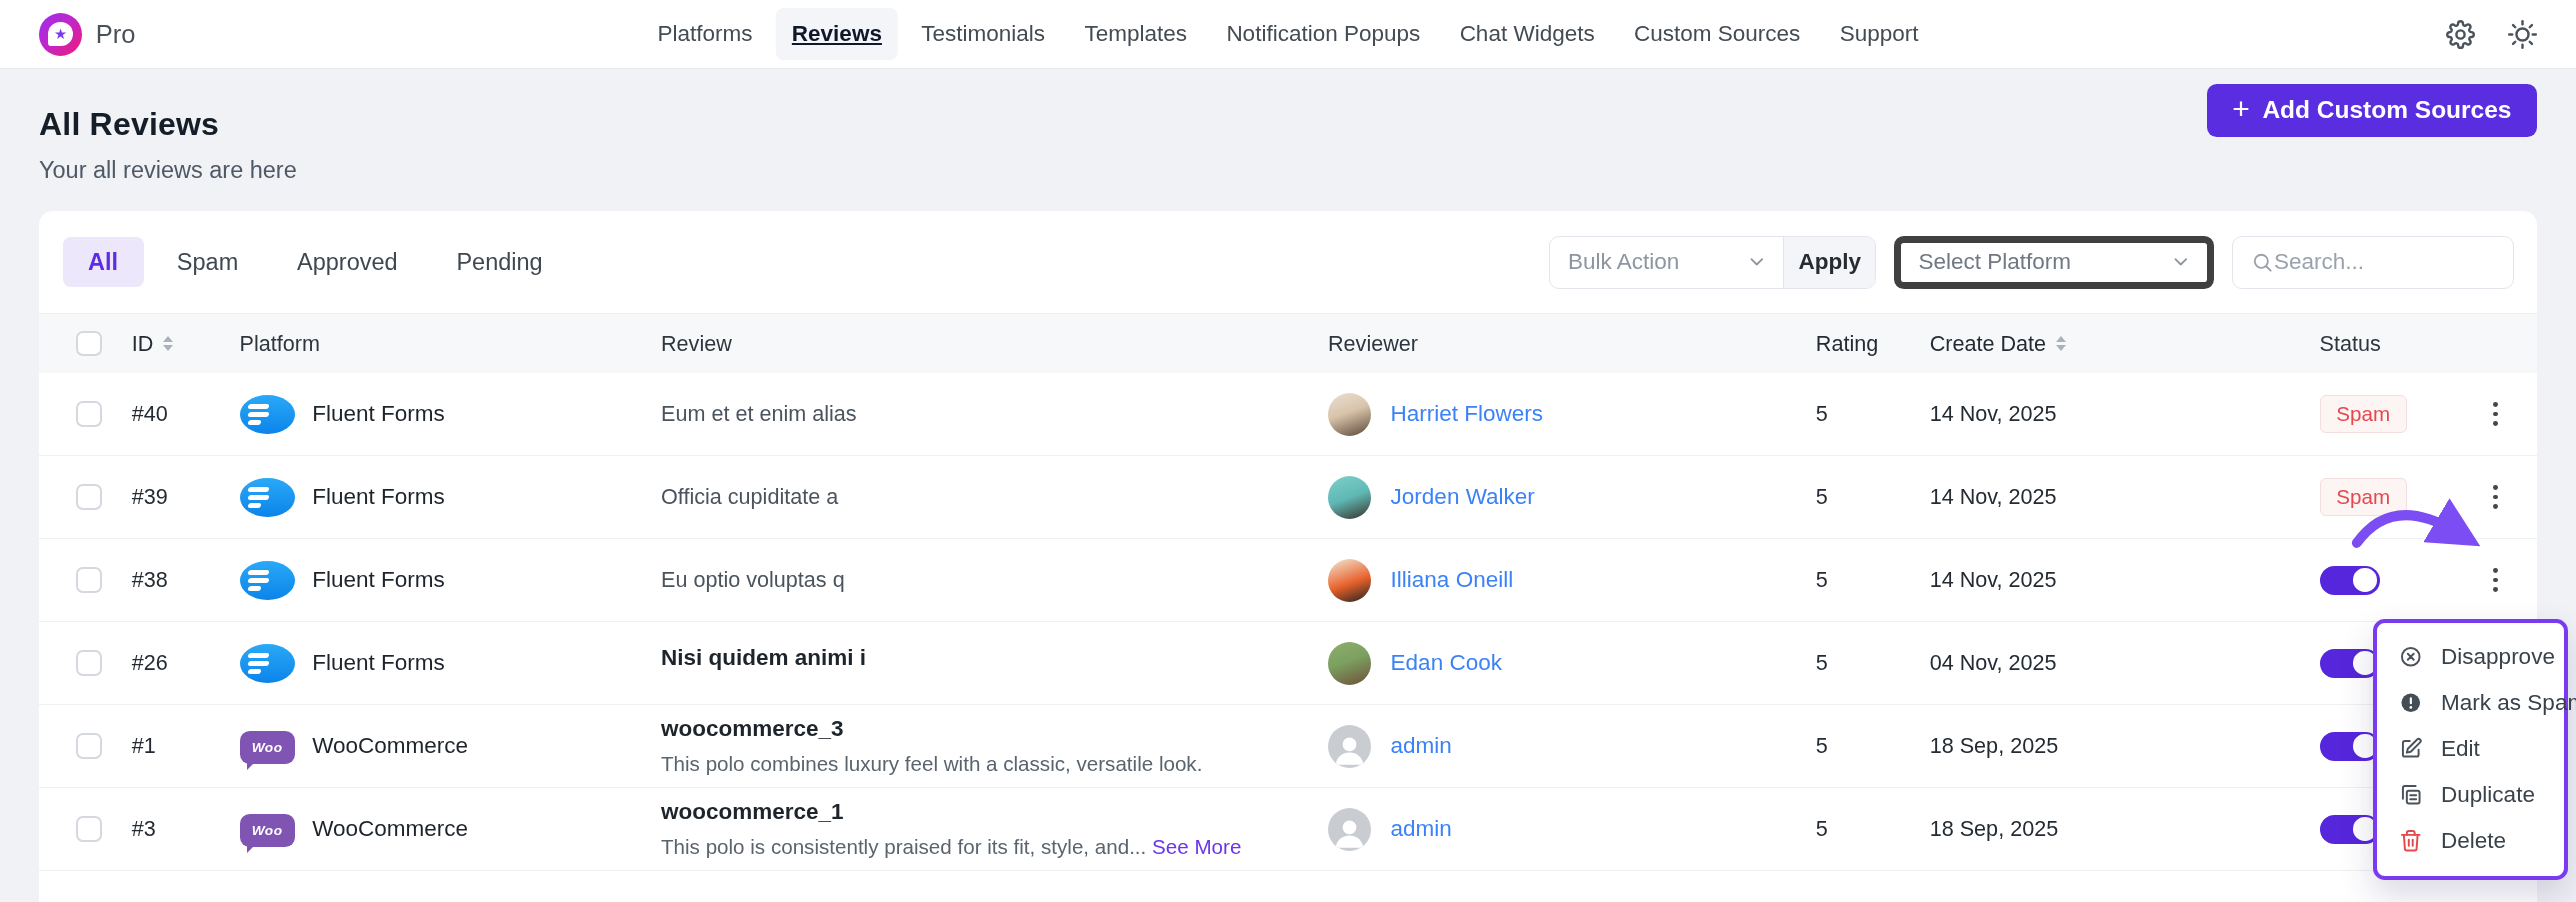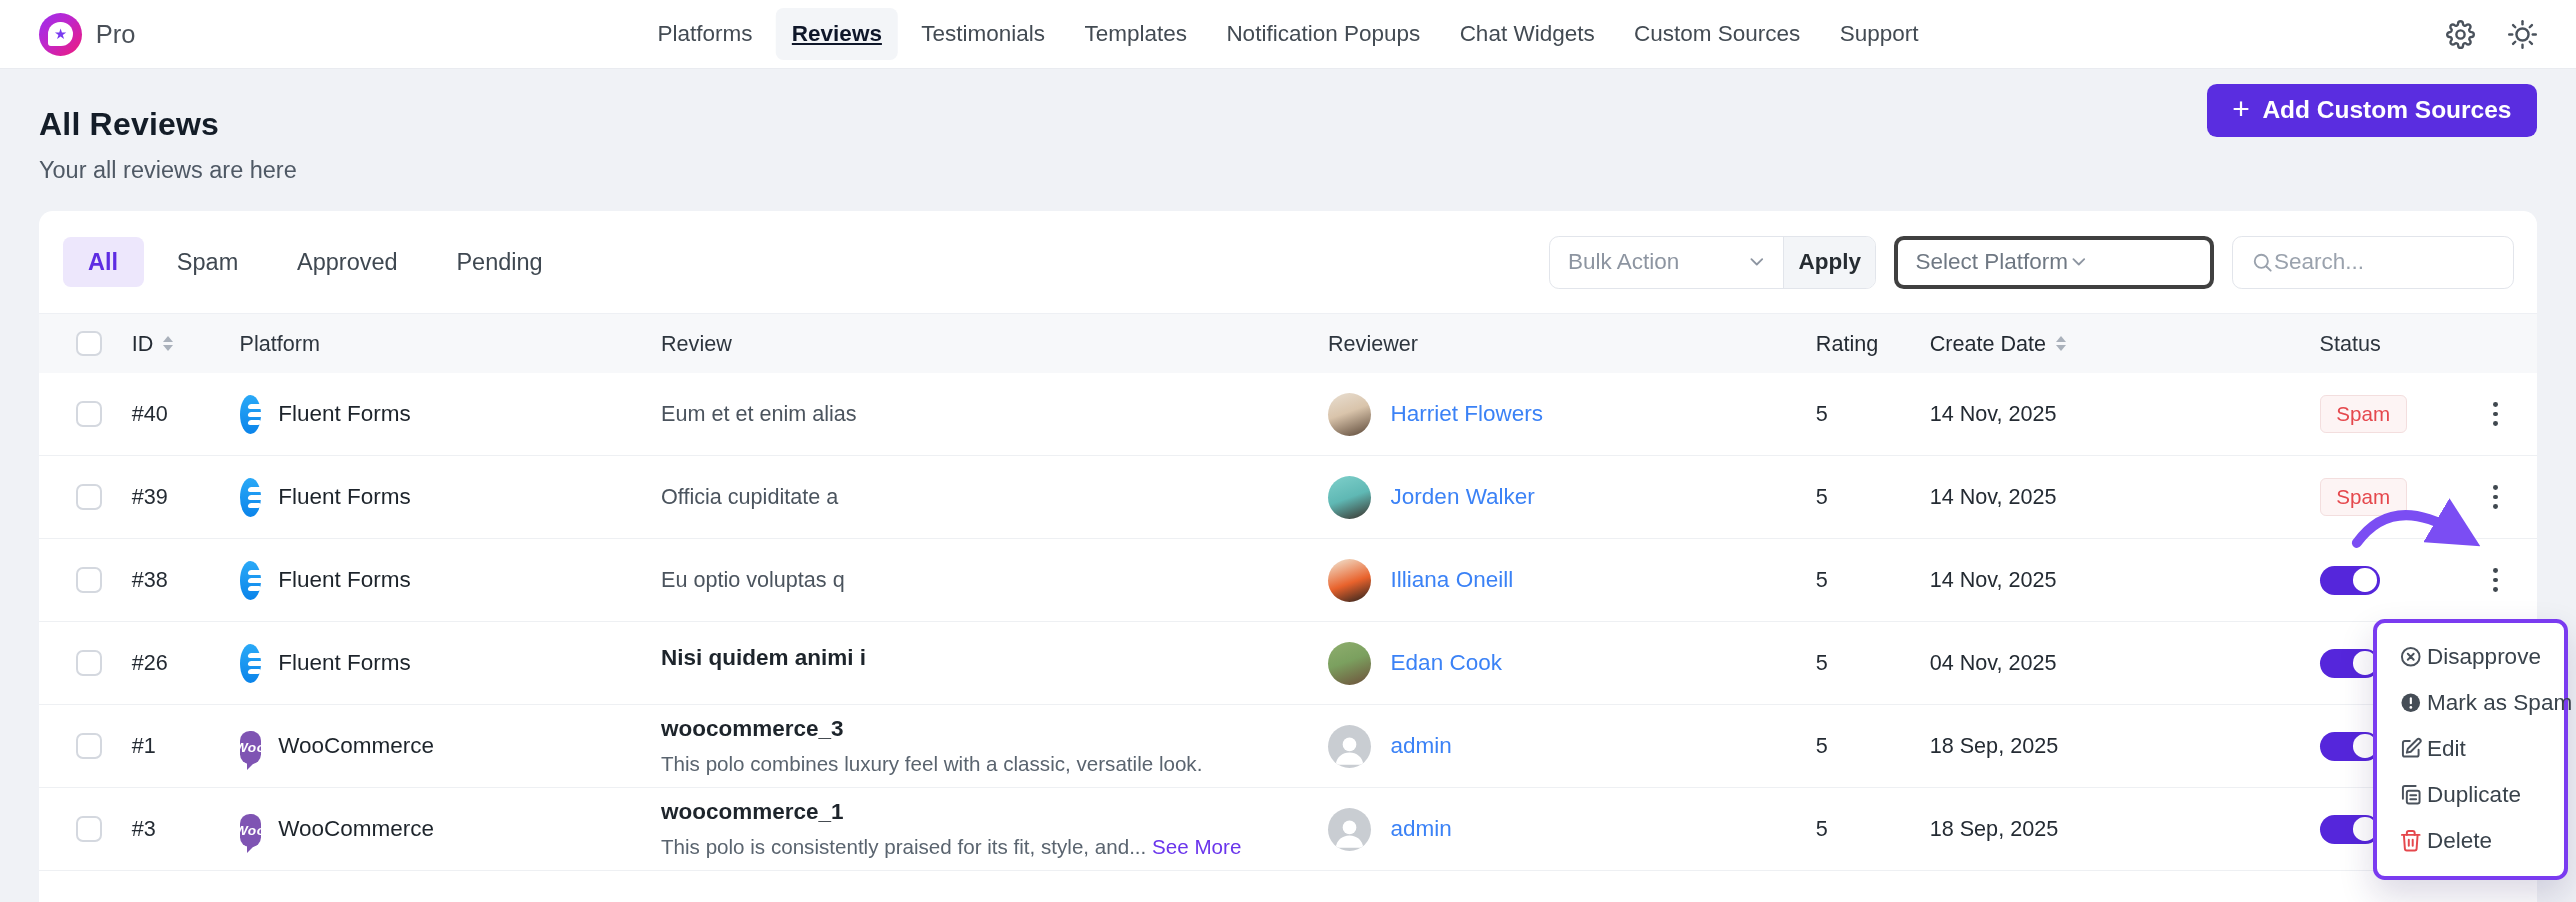--- a/index.html
+++ b/index.html
@@ -77,22 +77,22 @@
   .bulk-select {
     width:233px; display:flex; align-items:center; justify-content:space-between;
     padding:0 15.7px 0 17.6px; font-size:22.5px; color:#8d95a1; cursor:pointer;
   }
   .apply-btn {
     width:92px; background:#f3f5f8; border-left:1px solid #e2e5eb;
     display:flex; align-items:center; justify-content:center;
     font-size:22.5px; font-weight:700; color:#262c32; cursor:pointer;
   }
   .platform-select {
-    width:320px; height:53px; border:4px solid #404040; border-radius:9.8px;
-    display:flex; align-items:center; 
+    width:320px; height:53px; border:7px solid #404040; border-radius:9.8px;
+    display:flex; align-items:center; justify-content:space-between;
     padding:0 15.7px 0 17.6px; font-size:22.5px; color:#6f7883; cursor:pointer; background:#fff;
   }
   .chev svg { width:21.6px; height:21.6px; stroke:#8d95a1; fill:none; stroke-width:2; stroke-linecap:round; stroke-linejoin:round; }
   .search-box {
     width:282px; height:53px; border:1px solid #e2e5eb; border-radius:9.8px;
     display:flex; align-items:center; gap:1px; padding:0 18px; background:#fff;
   }
   .search-box svg { width:22.5px; height:22.5px; stroke:#9aa2ad; fill:none; stroke-width:2; stroke-linecap:round; }
   .search-input {
     border:none; outline:none; font-size:22.5px; color:#3a424b; width:196px;
@@ -122,21 +122,21 @@
 
   .checkbox {
     width:25.5px; height:25.5px; border:2px solid #d4d8df; border-radius:6.9px; background:#fff;
     display:inline-block; cursor:pointer;
   }
   .sort { display:inline-flex; flex-direction:column; gap:3.9px; margin-left:9.8px; }
   .sort i { width:0; height:0; border-left:5.9px solid transparent; border-right:5.9px solid transparent; }
   .sort .up { border-bottom:6.9px solid #aab1bb; }
   .sort .down { border-top:6.9px solid #aab1bb; }
 
-  .pf-icon { width:21px; height:39px; position:relative; flex:none;text-align:center; }
+  .pf-icon { width:55px; height:39px; position:relative; flex:none;text-align:center; }
   .pf-icon.ff {
     border-radius:50%;
     background: linear-gradient(180deg,#2aa9f7,#0b84ea);
   }
   .pf-icon.ff i {
     position:absolute; left:8.8px; height:4.9px; border-radius:2.9px; background:#fff;
     transform: skewX(-12deg); display:block;
   }
   .pf-icon.ff i:nth-child(1) { top:9.8px;  width:20.6px; }
   .pf-icon.ff i:nth-child(2) { top:17.6px;  width:20.6px; }
@@ -180,21 +180,21 @@
 
   
   .ctx {
     position:absolute; left:2373px; top:619px; width:195px; height:261px;
     background:#fff; border:4.9px solid #7a3bf0; border-radius:11.8px;
     box-shadow: 0 15.7px 35px rgba(40,20,90,.16);
     padding:10.8px 0; z-index:20;
     display:flex; flex-direction:column;
   }
   .ctx-item {
-    display:flex; align-items:center; gap:5px; padding:0 13.7px 0 21.6px; height:46px;
+    display:flex; align-items:center; gap:19px; padding:0 13.7px 0 21.6px; height:46px;
     font-size:22.5px; color:#39424b; cursor:pointer; white-space:nowrap;
   }
   .ctx-item svg { width:23.5px; height:23.5px; flex:none; stroke:#4a525c; fill:none; stroke-width:2; stroke-linecap:round; stroke-linejoin:round; }
   .ctx-item.danger svg { stroke:#e5484d; }
 
   
   .arrow-note { position:absolute; left:2341px; top:488px; z-index:15; pointer-events:none; }
 </style>
 </head>
 <body>

